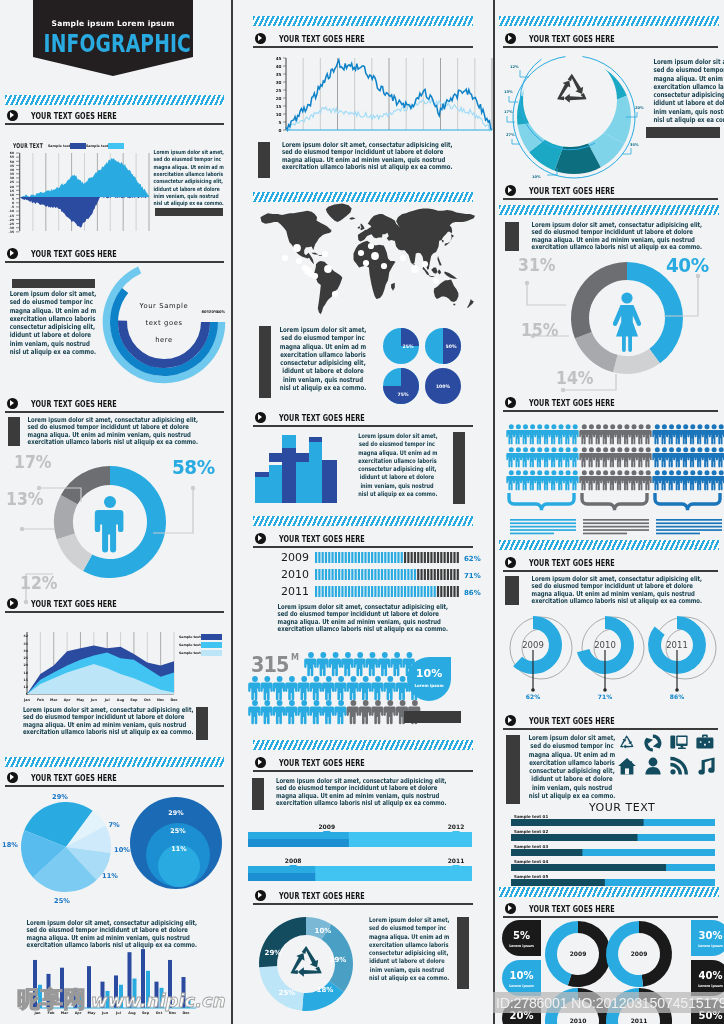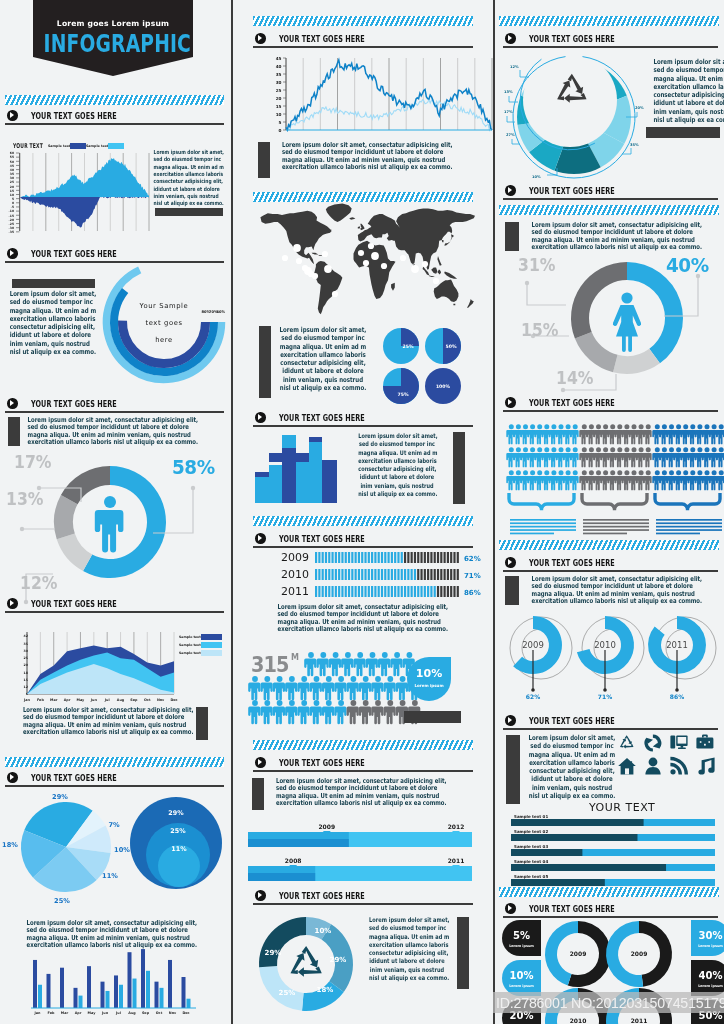--- a/index.html
+++ b/index.html
@@ -45,21 +45,21 @@
 <body>
 
 <div class="page">
   <div class="vline" style="left:231px"></div>
   <div class="vline" style="left:493px"></div>
 
   <div class="hdr">
     <svg width="160" height="78" viewBox="0 0 160 78">
         <polygon points="0,0 160,0 160,58 80,77 0,58" fill="#231f20"></polygon>
       </svg>
-    <div class="hdr-sub">Lorem goes Lorem ipsum</div>
+    <div class="hdr-sub">Sample ipsum Lorem ipsum</div>
     <div class="hdr-title">INFOGRAPHIC</div>
   </div>
 
   <div id="c1">
       <div class="stripes" style="left:5px;top:95px;width:219px;height:10px;"></div>
       <div class="sec" style="left:5px;top:110px;width:219px;height:18px;">
         <div class="arrow"></div>
         <div class="stitle">YOUR TEXT GOES HERE</div>
         <div class="rule" style="width:219px;"></div>
       </div>
@@ -1465,16 +1465,20 @@
         <text x="139" y="36" font-size="6" text-anchor="middle" fill="#1a1a1a" font-family="DejaVu Sans" font-weight="bold">2009</text>
         <path d="M 78 68 A 33 33 0 1 1 55.40994550435328 125.05596470490659 L 63.62451077549754 116.30834117584965 A 21 21 0 1 0 78 80 Z" fill="#1a1a1a"></path>
         <path d="M 55.40994550435328 125.05596470490659 A 33 33 0 0 1 78 68 L 78 80 A 21 21 0 0 0 63.62451077549754 116.30834117584965 Z" fill="#29abe2"></path>
         <text x="78" y="103" font-size="6" text-anchor="middle" fill="#1a1a1a" font-family="DejaVu Sans" font-weight="bold">2010</text>
         <path d="M 139 68 A 33 33 0 0 1 158.3969133256516 127.69756081437326 L 151.34349029814194 117.9893568818739 A 21 21 0 0 0 139 80 Z" fill="#1a1a1a"></path>
         <path d="M 158.3969133256516 127.69756081437326 A 33 33 0 1 1 139 68 L 139 80 A 21 21 0 1 0 151.34349029814194 117.9893568818739 Z" fill="#29abe2"></path>
         <text x="139" y="103" font-size="6" text-anchor="middle" fill="#1a1a1a" font-family="DejaVu Sans" font-weight="bold">2011</text>
       </svg>
     </div>
 
+  <div class="wm-left">
+    <span class="wm-cn">昵享网</span>
+    <span class="wm-url">www.nipic.cn</span>
+  </div>
   <div class="wm-band">
     <span>ID:2786001 NO:20120315074515179000</span>
   </div>
 </div>
 
 </body></html>

